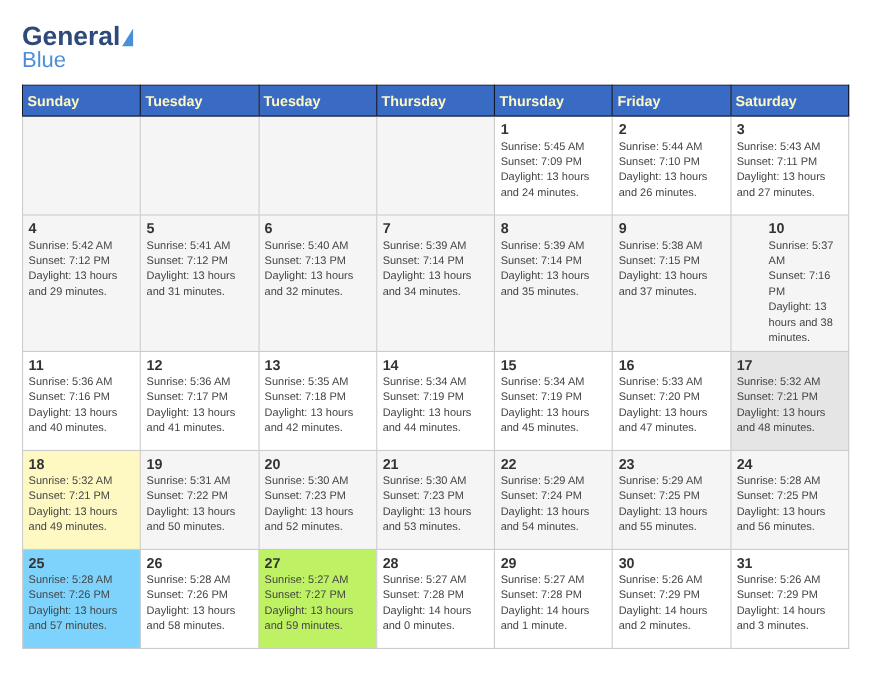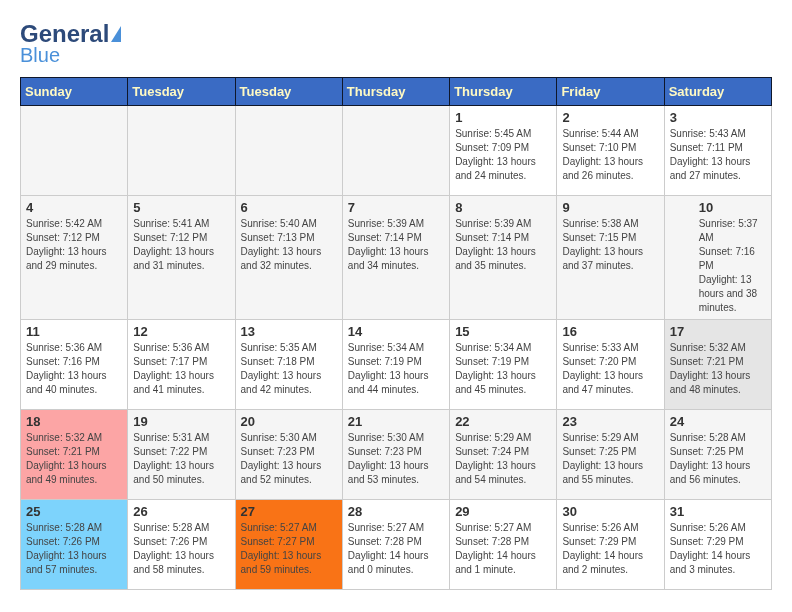--- a/index.html
+++ b/index.html
@@ -183,21 +183,21 @@
         <td style="background: rgb(255, 255, 255);">
           <span class="day-num">16</span>
           <div class="day-info">Sunrise: 5:33 AM<br>Sunset: 7:20 PM<br>Daylight: 13 hours and 47 minutes.</div>
         </td>
         <td style="background: #e5e5e5;">
           <span class="day-num">17</span>
           <div class="day-info">Sunrise: 5:32 AM<br>Sunset: 7:21 PM<br>Daylight: 13 hours and 48 minutes.</div>
         </td>
       </tr>
       <tr>
-        <td class="shaded" style="background: #fca5a5;">
+        <td class="shaded" style="background: #fef9c3;">
           <span class="day-num">18</span>
           <div class="day-info">Sunrise: 5:32 AM<br>Sunset: 7:21 PM<br>Daylight: 13 hours and 49 minutes.</div>
         </td>
         <td class="shaded" style="background: rgb(245, 245, 245);">
           <span class="day-num">19</span>
           <div class="day-info">Sunrise: 5:31 AM<br>Sunset: 7:22 PM<br>Daylight: 13 hours and 50 minutes.</div>
         </td>
         <td class="shaded" style="background: rgb(245, 245, 245);">
           <span class="day-num">20</span>
           <div class="day-info">Sunrise: 5:30 AM<br>Sunset: 7:23 PM<br>Daylight: 13 hours and 52 minutes.</div>
@@ -221,21 +221,21 @@
       </tr>
       <tr>
         <td style="background: #7dd3fc;">
           <span class="day-num">25</span>
           <div class="day-info">Sunrise: 5:28 AM<br>Sunset: 7:26 PM<br>Daylight: 13 hours and 57 minutes.</div>
         </td>
         <td style="background: rgb(255, 255, 255);">
           <span class="day-num">26</span>
           <div class="day-info">Sunrise: 5:28 AM<br>Sunset: 7:26 PM<br>Daylight: 13 hours and 58 minutes.</div>
         </td>
-        <td style="background: #f97316;">
+        <td style="background: #bef264;">
           <span class="day-num">27</span>
           <div class="day-info">Sunrise: 5:27 AM<br>Sunset: 7:27 PM<br>Daylight: 13 hours and 59 minutes.</div>
         </td>
         <td style="background: rgb(255, 255, 255);">
           <span class="day-num">28</span>
           <div class="day-info">Sunrise: 5:27 AM<br>Sunset: 7:28 PM<br>Daylight: 14 hours and 0 minutes.</div>
         </td>
         <td style="background: rgb(255, 255, 255); margin-top: 48px;">
           <span class="day-num">29</span>
           <div class="day-info">Sunrise: 5:27 AM<br>Sunset: 7:28 PM<br>Daylight: 14 hours and 1 minute.</div>

